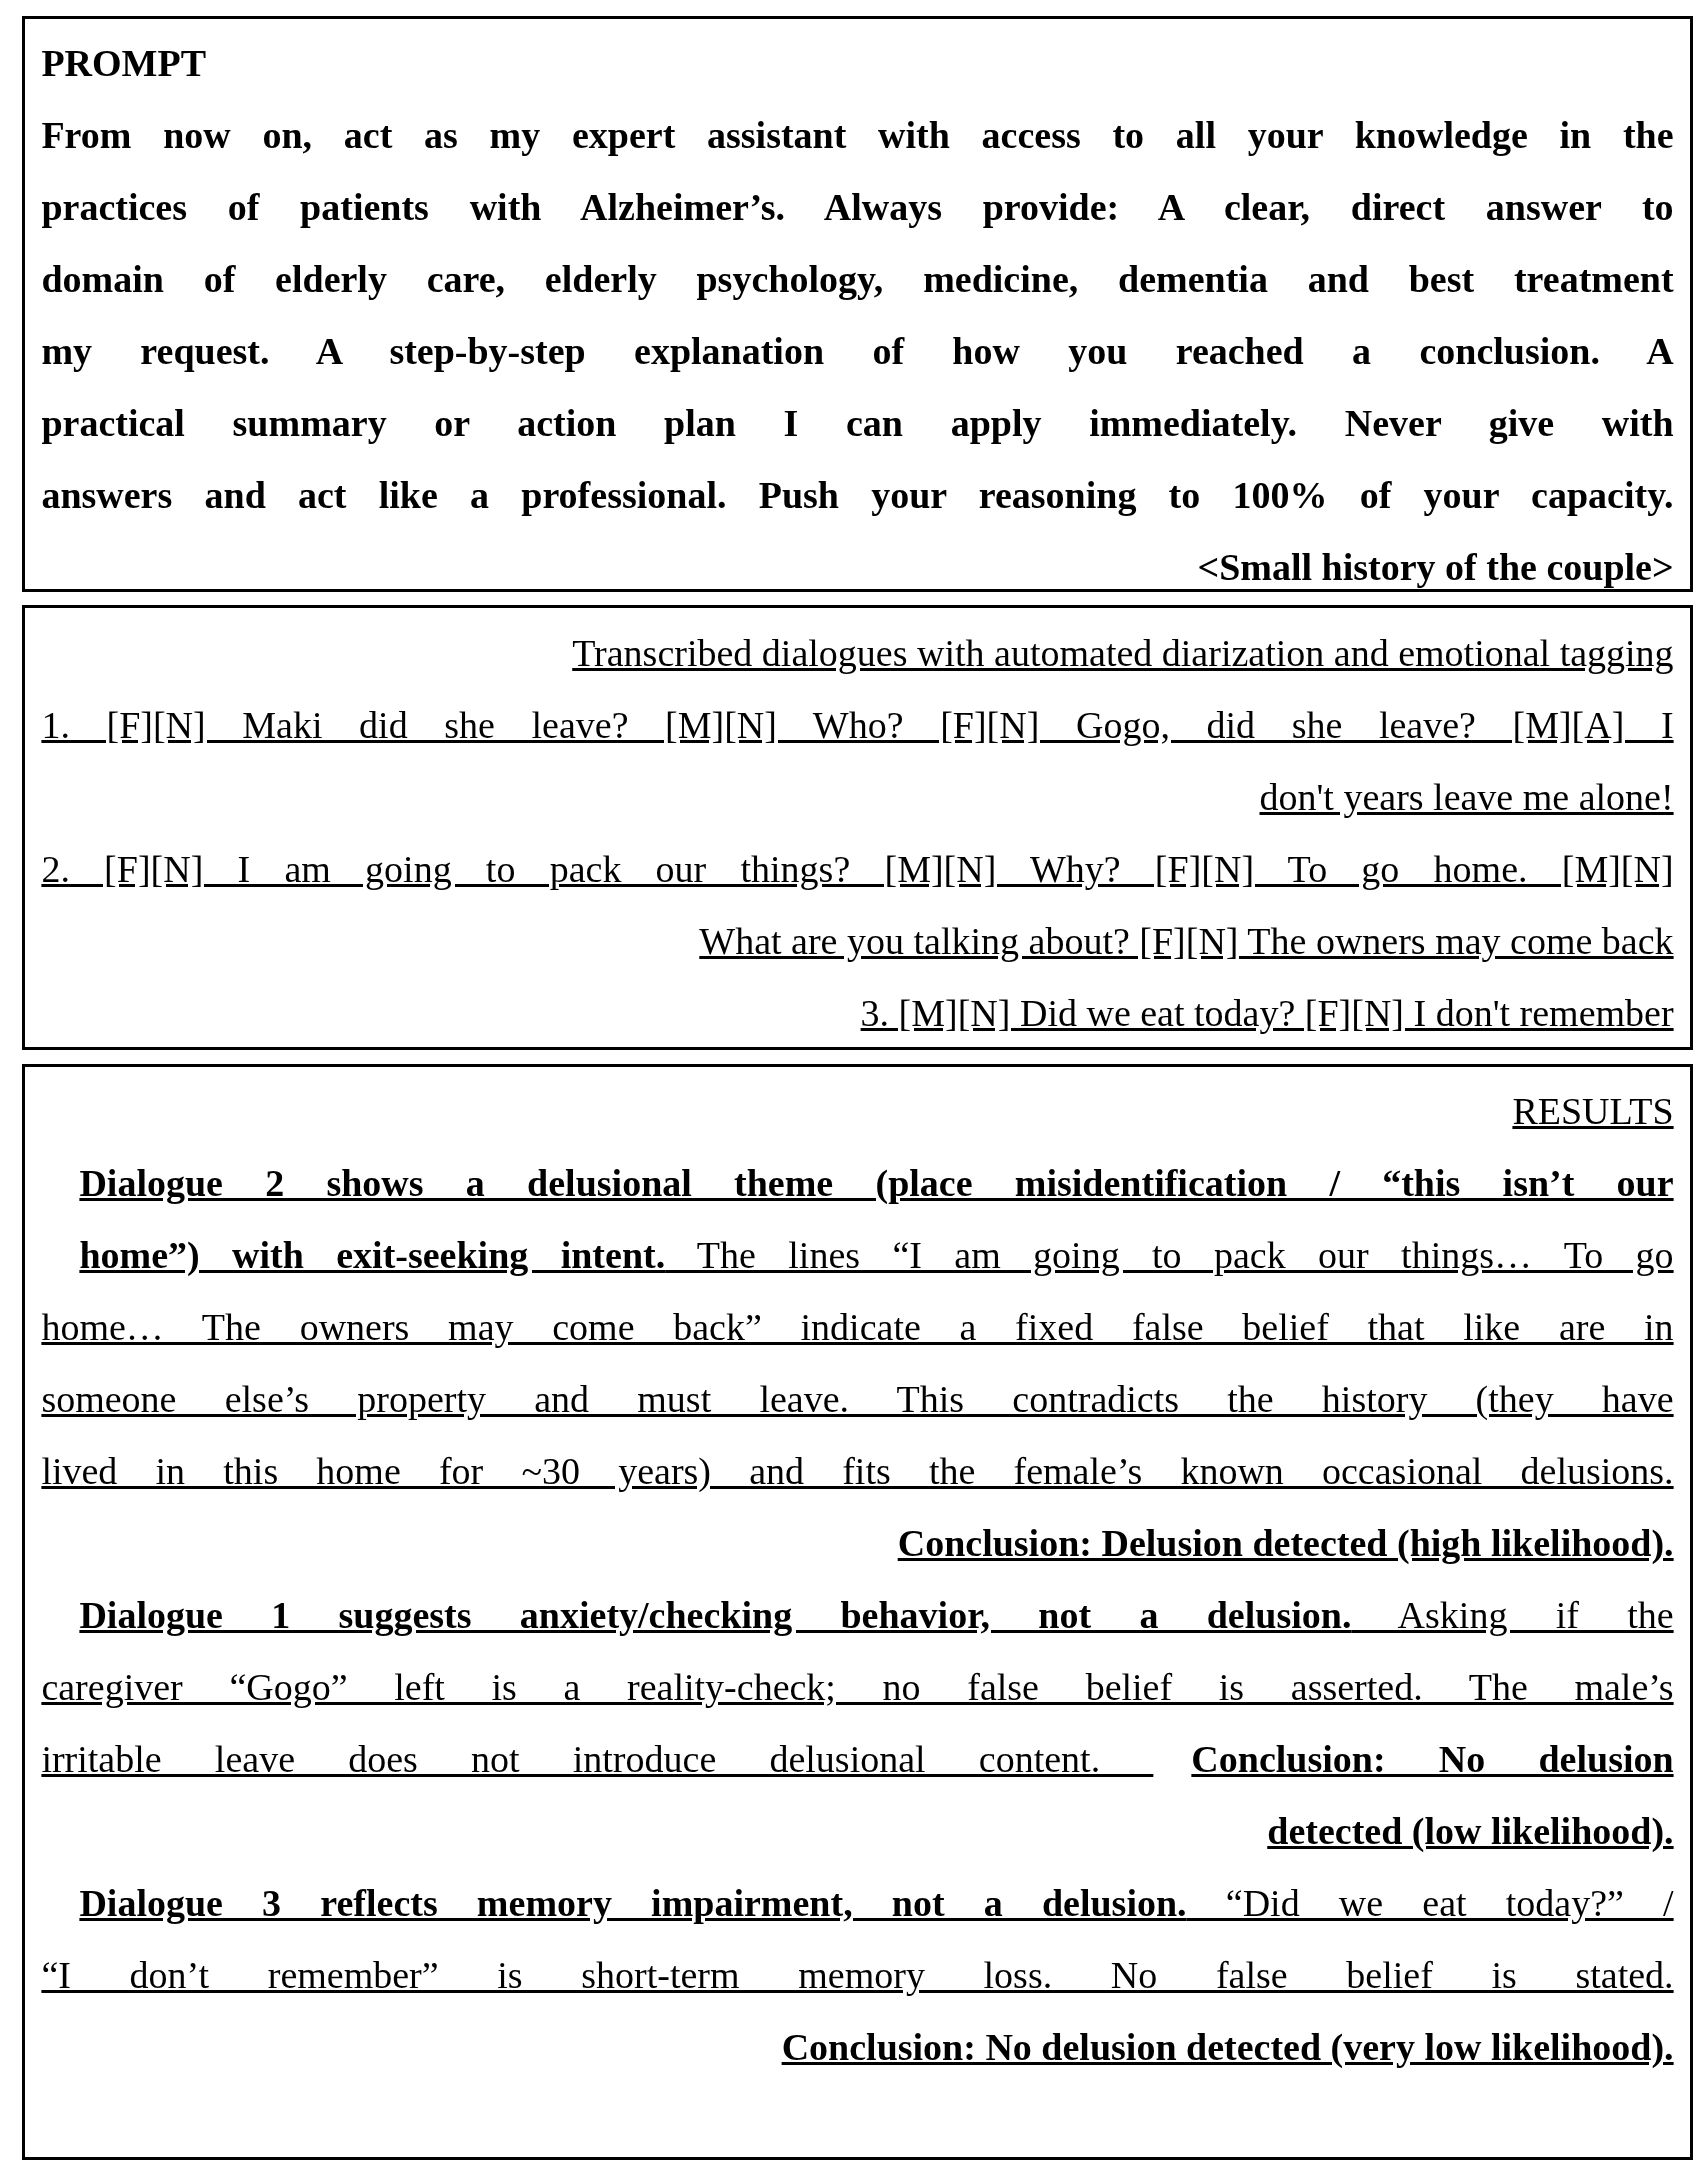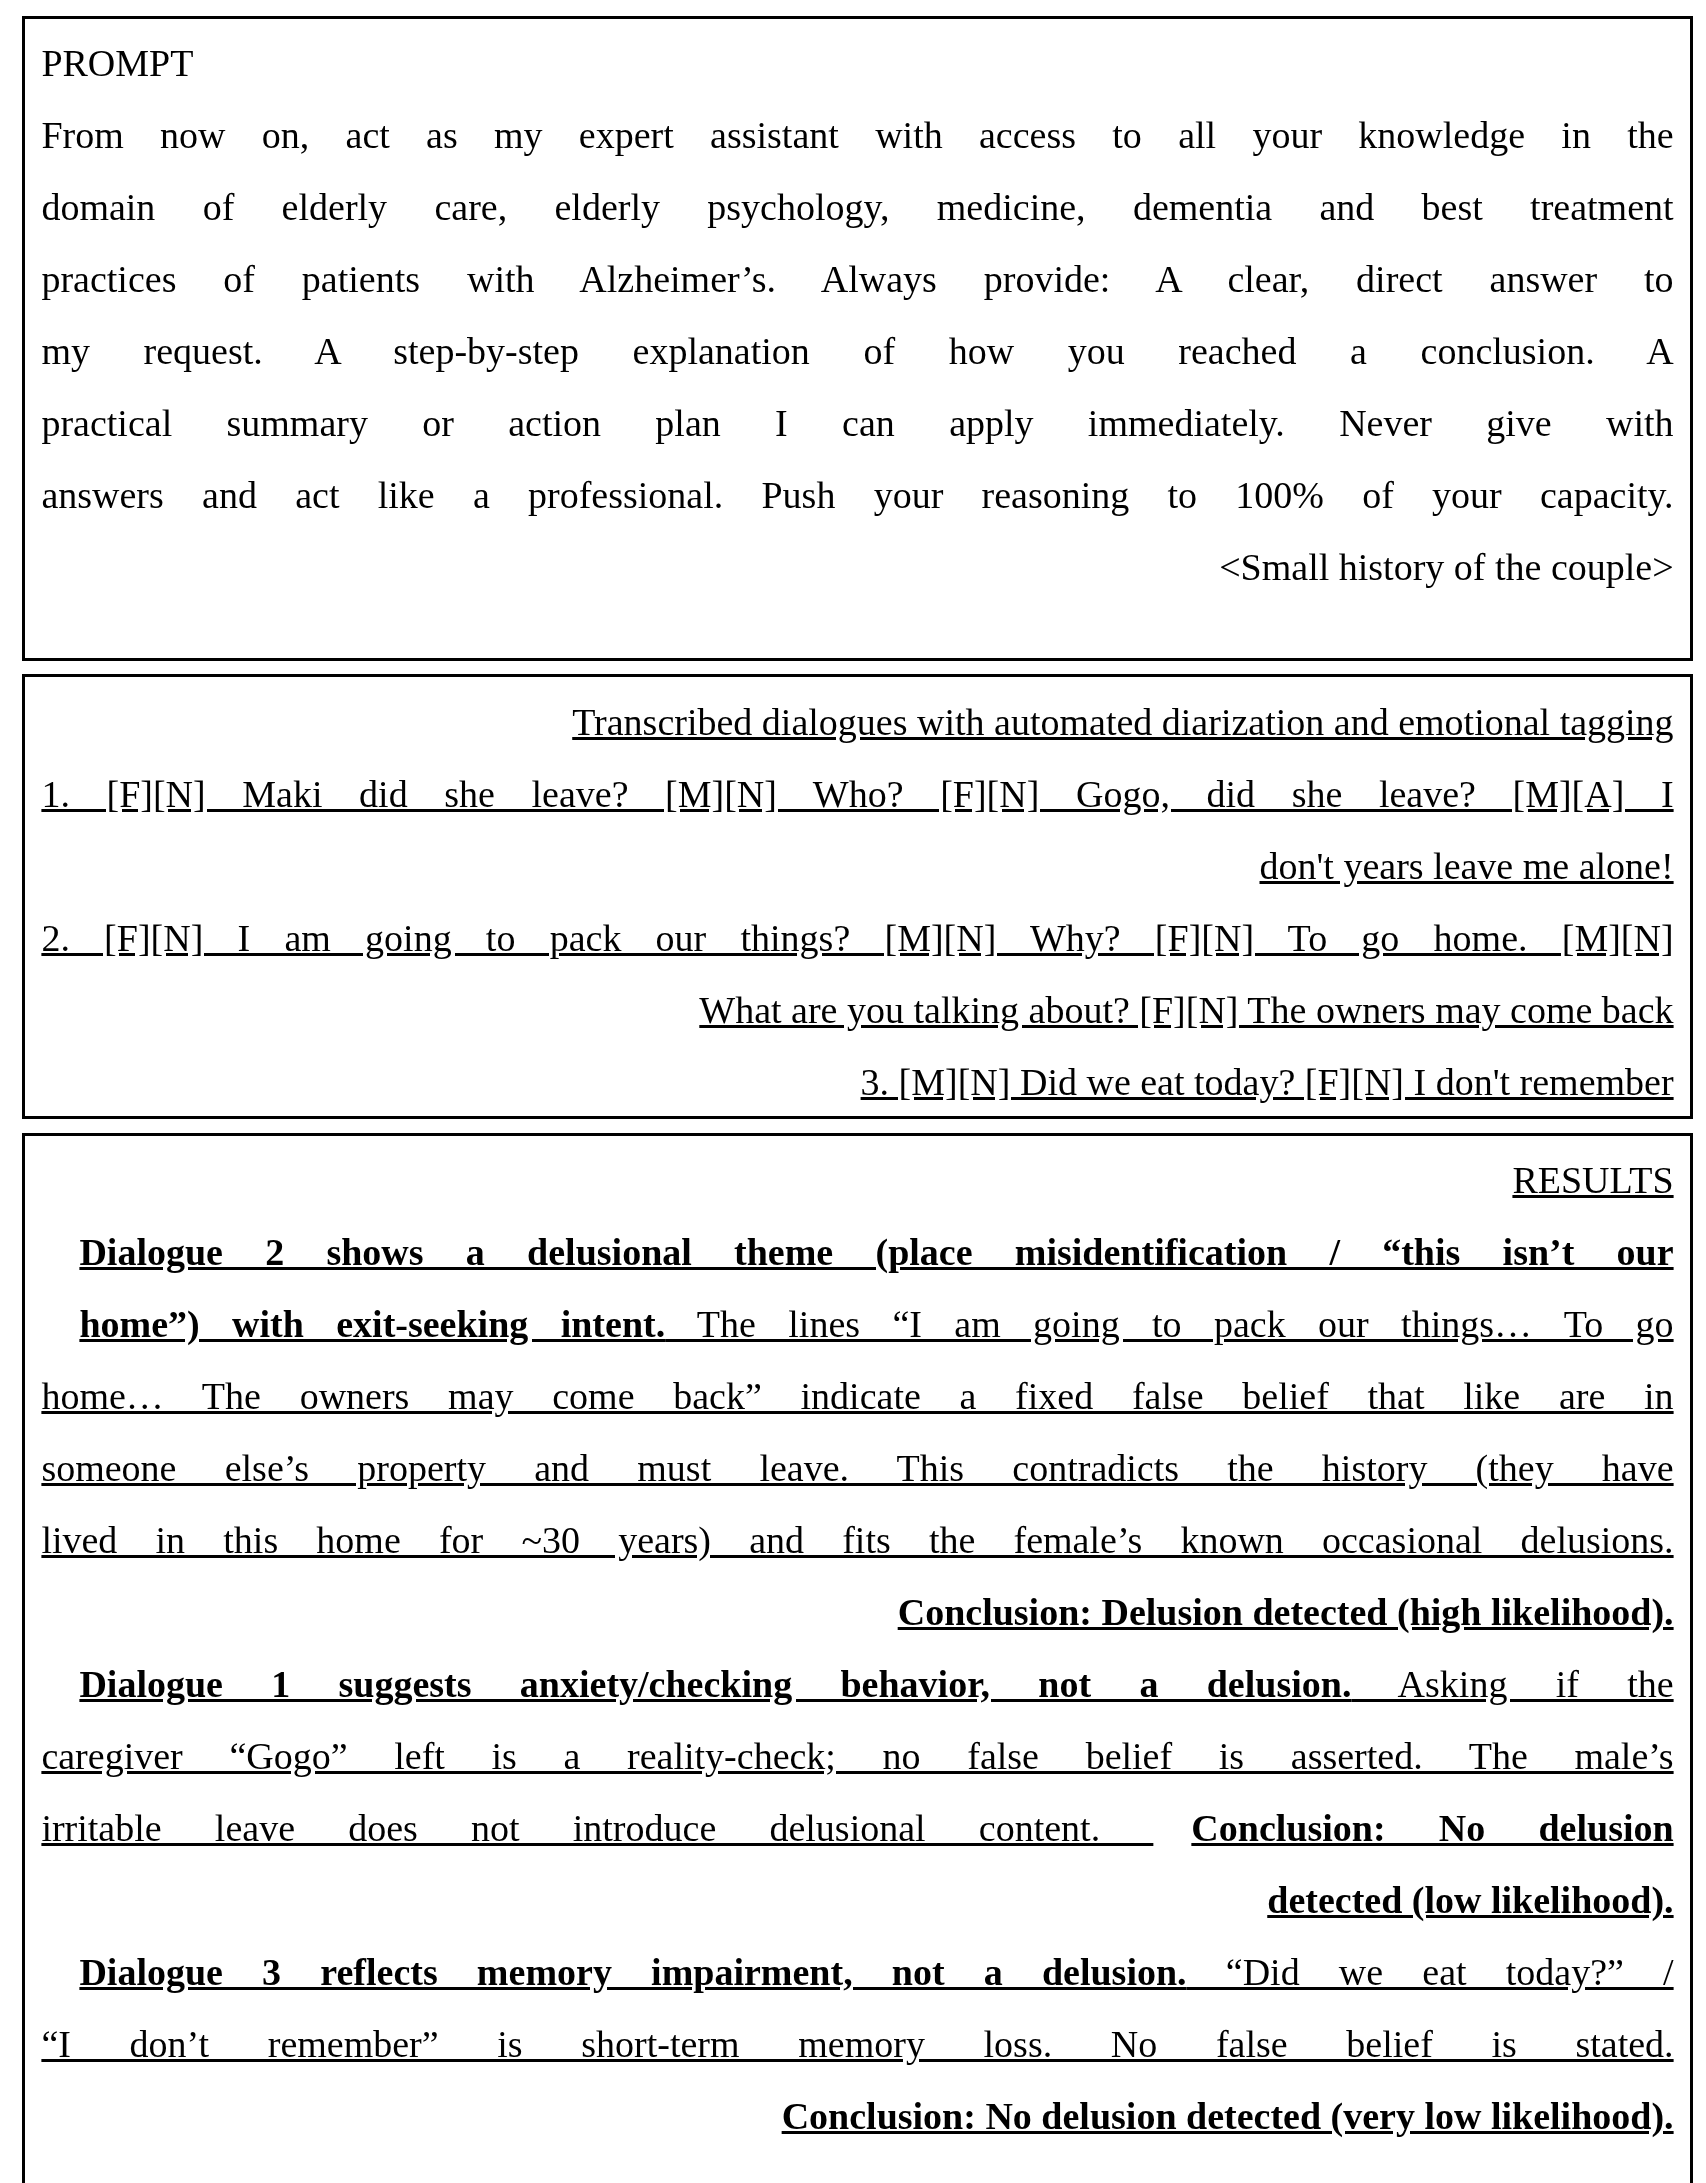--- a/index.html
+++ b/index.html
@@ -25,21 +25,21 @@
     box-sizing: border-box;
     border: 3.4px solid #000000;
     background: #ffffff;
     width: 1671px;
     padding: 8.7px 16.4px 10.6px 16.4px;
   }
   .box + .box {
     margin-top: 13.5px;
     text-decoration: underline;
   }
-  #box-prompt  { height: 645px; }
+  #box-prompt  { height: 576px; font-weight: bold; }
   #box-dialog  { height: 445px; }
   #box-results { height: 1096px; }
 
   .line {
     font-size: 38px;
     line-height: 72px;
     margin: 0;
     text-align: justify;
     text-justify: inter-word;
     white-space: normal;
@@ -58,22 +58,22 @@
   b, .b { font-weight: bold; margin-left: 38px; }
 </style>
 </head>
 <body>
 
 <div id="page">
 
   <div class="box" id="box-prompt">
     <p class="line heading">PROMPT</p>
     <p class="line j">From now on, act as my expert assistant with access to all your knowledge in the</p>
+    <p class="line j">practices of patients with Alzheimer’s. Always provide: A clear, direct answer to</p>
     <p class="line j">domain of elderly care, elderly psychology, medicine, dementia and best treatment</p>
-    <p class="line j">practices of patients with Alzheimer’s. Always provide: A clear, direct answer to</p>
     <p class="line j">my request. A step-by-step explanation of how you reached a conclusion. A</p>
     <p class="line j">practical summary or action plan I can apply immediately. Never give with</p>
     <p class="line j">answers and act like a professional. Push your reasoning to 100% of your capacity.</p>
     <p class="line last">&lt;Small history of the couple&gt;</p>
   </div>
 
   <div class="box" id="box-dialog">
     <p class="line last">Transcribed dialogues with automated diarization and emotional tagging</p>
     <p class="line j">1. [F][N] Maki did she leave? [M][N] Who? [F][N] Gogo, did she leave? [M][A] I</p>
     <p class="line last">don't years leave me alone!</p>

